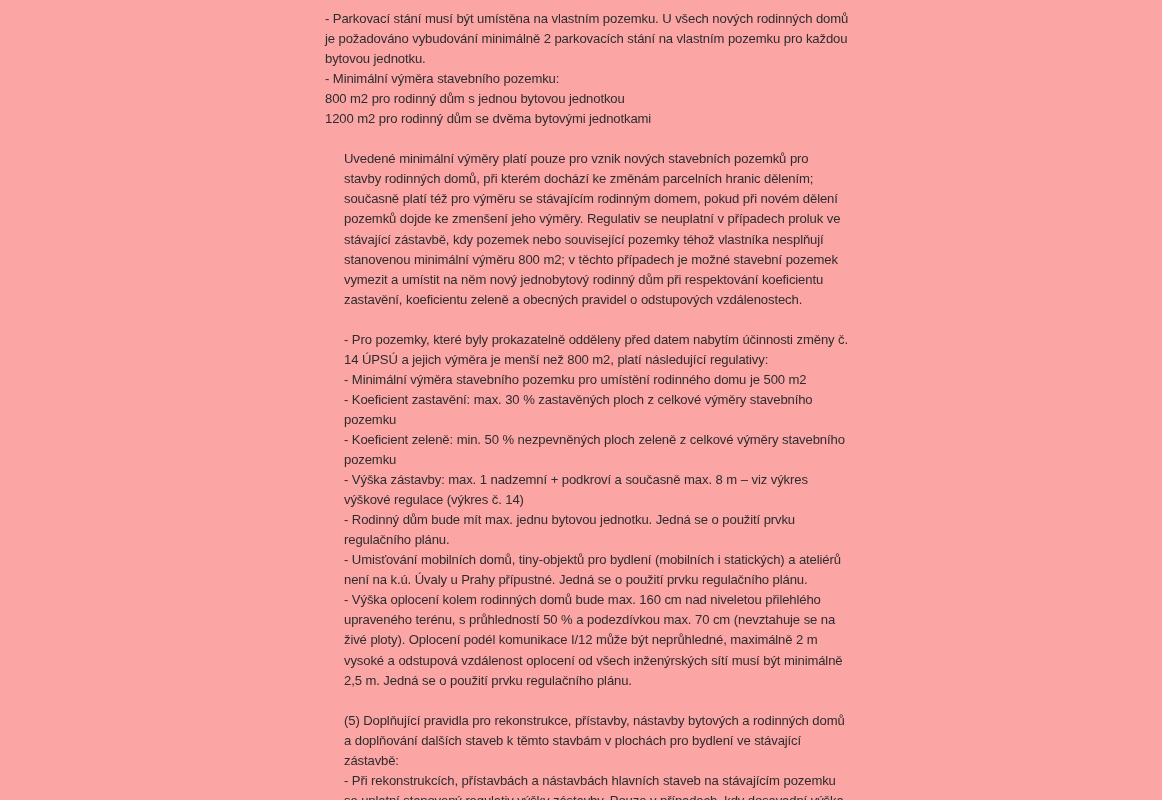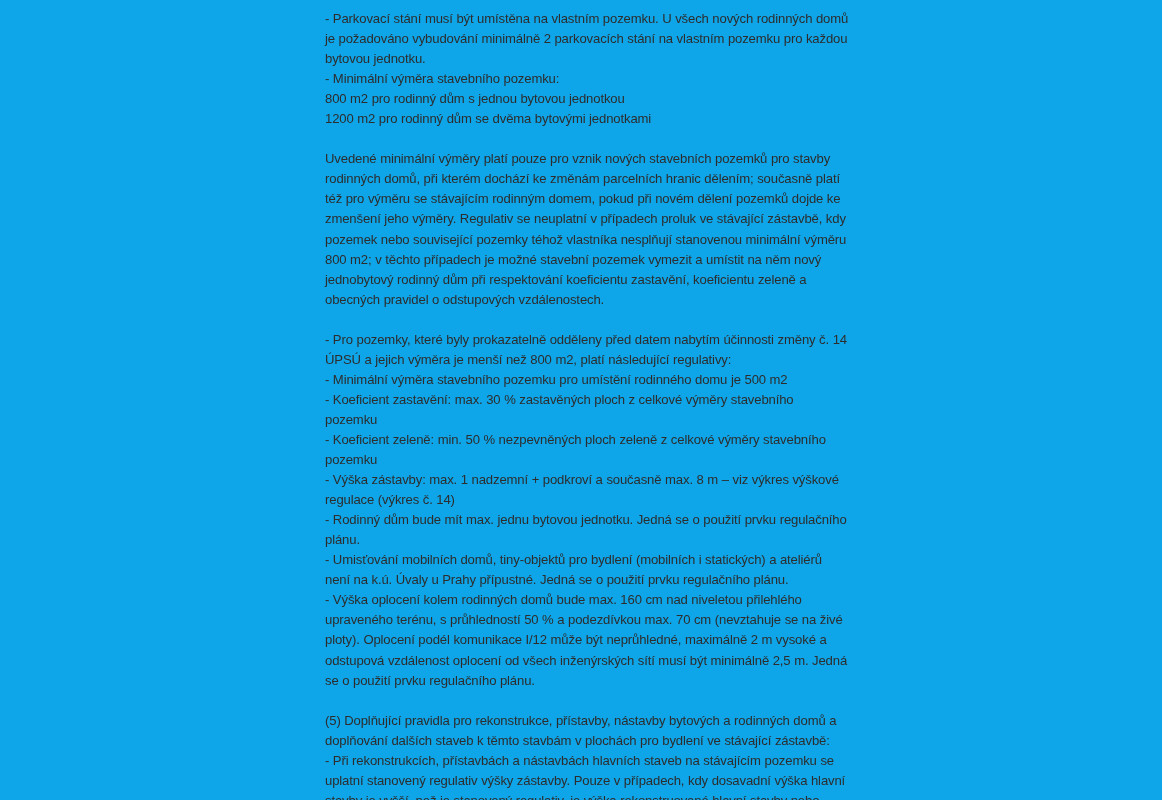--- a/index.html
+++ b/index.html
@@ -14,21 +14,21 @@
     overflow: hidden;
     font-family: "Liberation Sans", "DejaVu Sans", sans-serif;
     color: #2b2b2b;
     -webkit-font-smoothing: antialiased;
   }
 
   #page {
     position: relative;
     width: 1162px;
     height: 800px;
-    background: #0ea5e9;
+    background: #fca5a5;
   }
 
   #doc-body {
     position: absolute;
     left: 325px;
     top: 9px;
     width: 524px;
   }
 
   .para {
@@ -37,20 +37,21 @@
     font-size: 13.1px;
     line-height: 20.05px;
     letter-spacing: -0.01em;
     color: #2d2d2d;
     text-align: left;
     word-spacing: 0.01em;
   }
 
   .para + .para {
     margin-top: 20.05px;
+    margin-left: 19px;
   }
 
   
   #doc-body .para:last-child {
     margin-bottom: 0;
   }
 </style>
 </head>
 <body>
 

